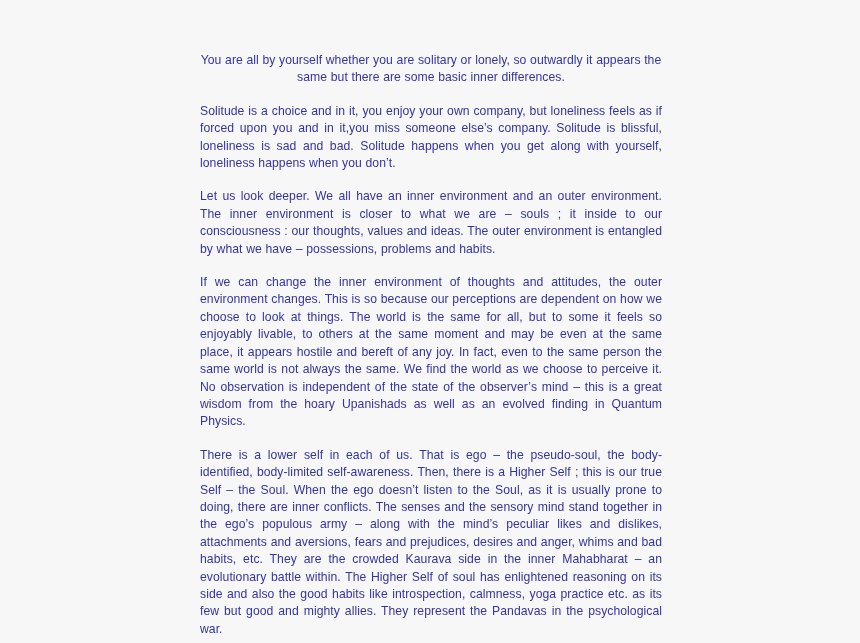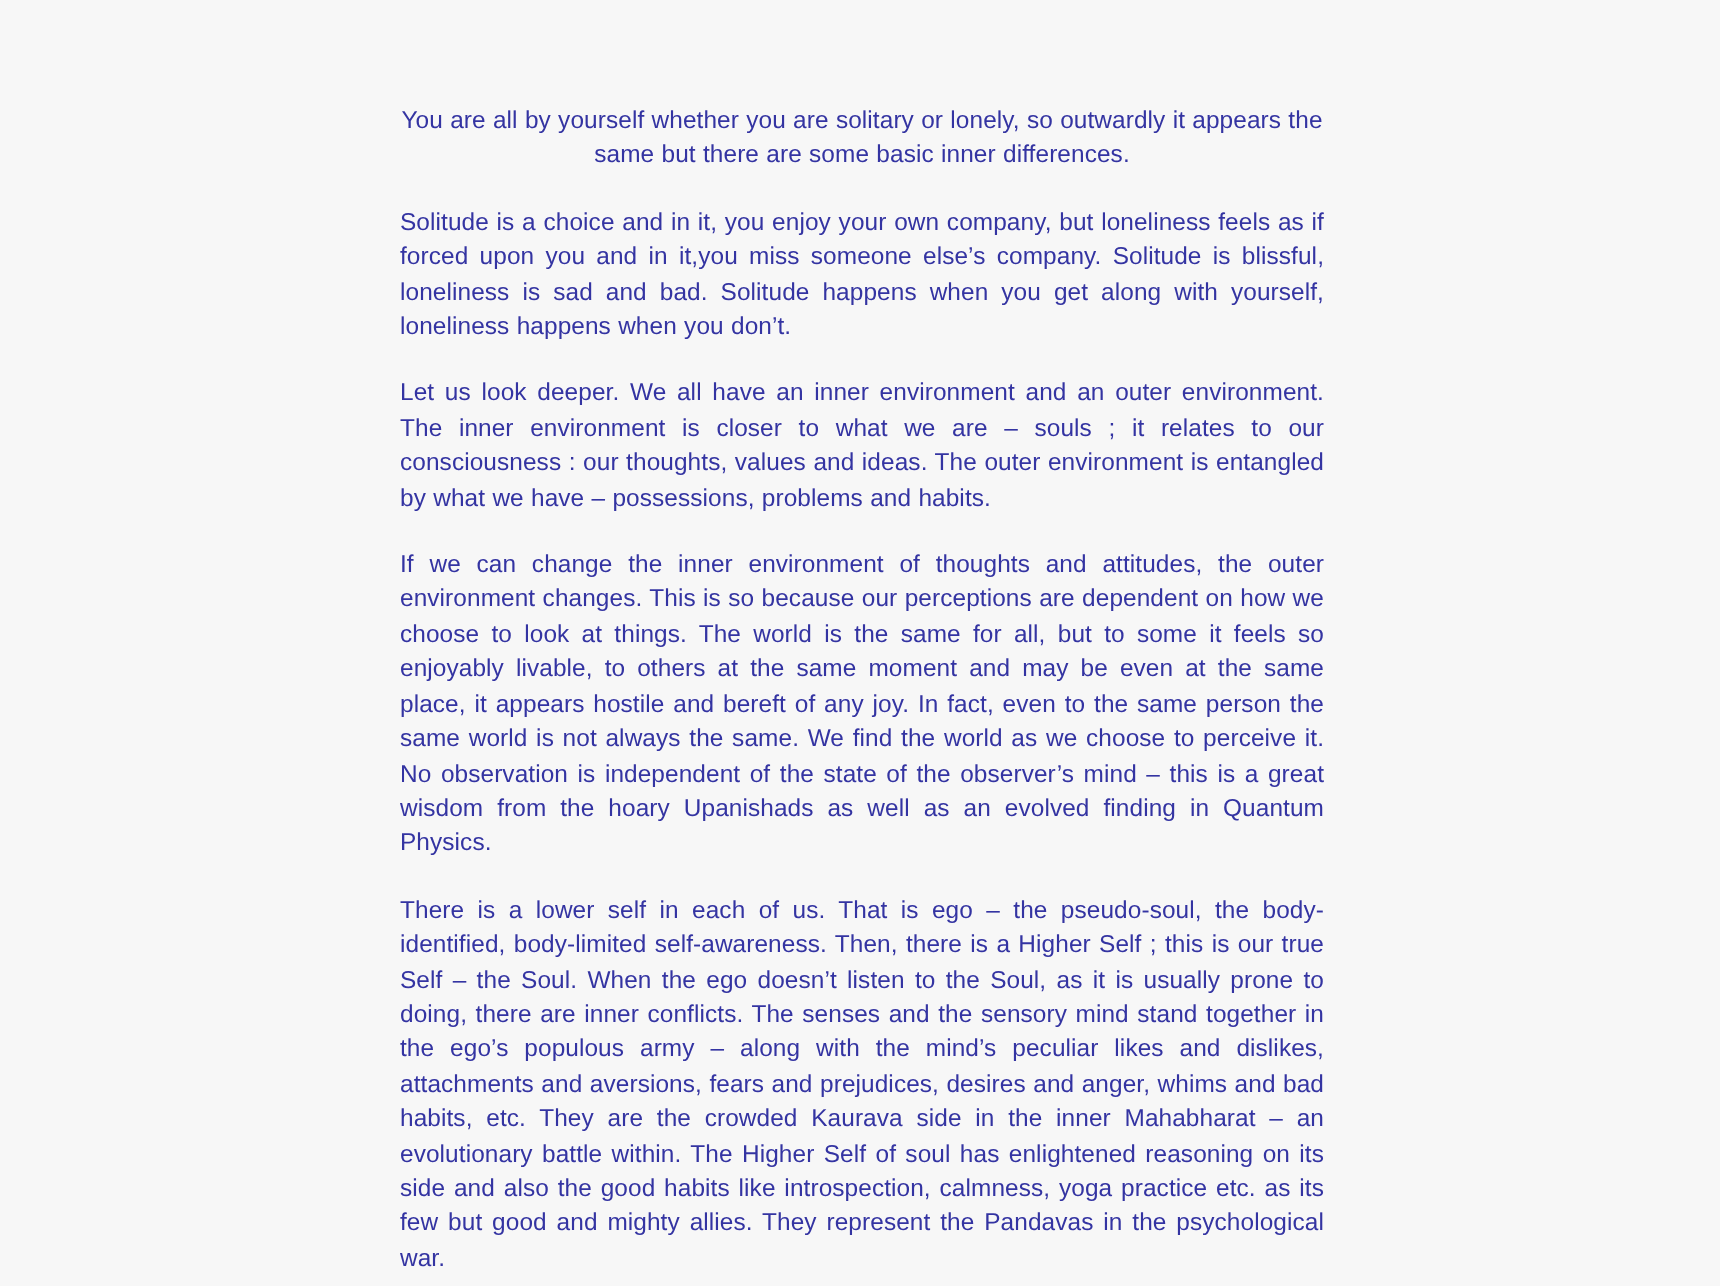--- a/index.html
+++ b/index.html
@@ -62,21 +62,21 @@
 
   <article id="article">
 
 
     <div class="spacer-after-title"></div>
 
     <p class="para first-para">You are all by yourself whether you are solitary or lonely, so outwardly it appears the same but there are some basic inner differences.</p>
 
     <p class="para">Solitude is a choice and in it, you enjoy your own company, but loneliness feels as if forced upon you and in it,you miss someone else’s company. Solitude is blissful, loneliness is sad and bad. Solitude happens when you get along with yourself, loneliness happens when you don’t.</p>
 
-    <p class="para">Let us look deeper. We all have an inner environment and an outer environment. The inner environment is closer to what we are – souls ; it relates to our consciousness : our thoughts, values and ideas. The outer environment is entangled by what we have – possessions, problems and habits.</p>
+    <p class="para">Let us look deeper. We all have an inner environment and an outer environment. The inner environment is closer to what we are – souls ; it inside to our consciousness : our thoughts, values and ideas. The outer environment is entangled by what we have – possessions, problems and habits.</p>
 
     <p class="para">If we can change the inner environment of thoughts and attitudes, the outer environment changes. This is so because our perceptions are dependent on how we choose to look at things. The world is the same for all, but to some it feels so enjoyably livable, to others at the same moment and may be even at the same place, it appears hostile and bereft of any joy. In fact, even to the same person the same world is not always the same. We find the world as we choose to perceive it. No observation is independent of the state of the observer’s mind – this is a great wisdom from the hoary Upanishads as well as an evolved finding in Quantum Physics.</p>
 
 
     <p class="para">There is a lower self in each of us. That is ego – the pseudo-soul, the body-identified, body-limited self-awareness. Then, there is a Higher Self ; this is our true Self – the Soul. When the ego doesn’t listen to the Soul, as it is usually prone to doing, there are inner conflicts. The senses and the sensory mind stand together in the ego’s populous army – along with the mind’s peculiar  likes and dislikes, attachments and aversions, fears and prejudices, desires and anger, whims and bad habits, etc. They are the crowded Kaurava side in the inner Mahabharat – an evolutionary  battle within. The Higher Self of soul has enlightened reasoning on its side and also the good habits like introspection, calmness, yoga practice etc. as its few but good and mighty allies. They represent the Pandavas in the psychological war.</p>
 
   </article>
 
 </div>
 

